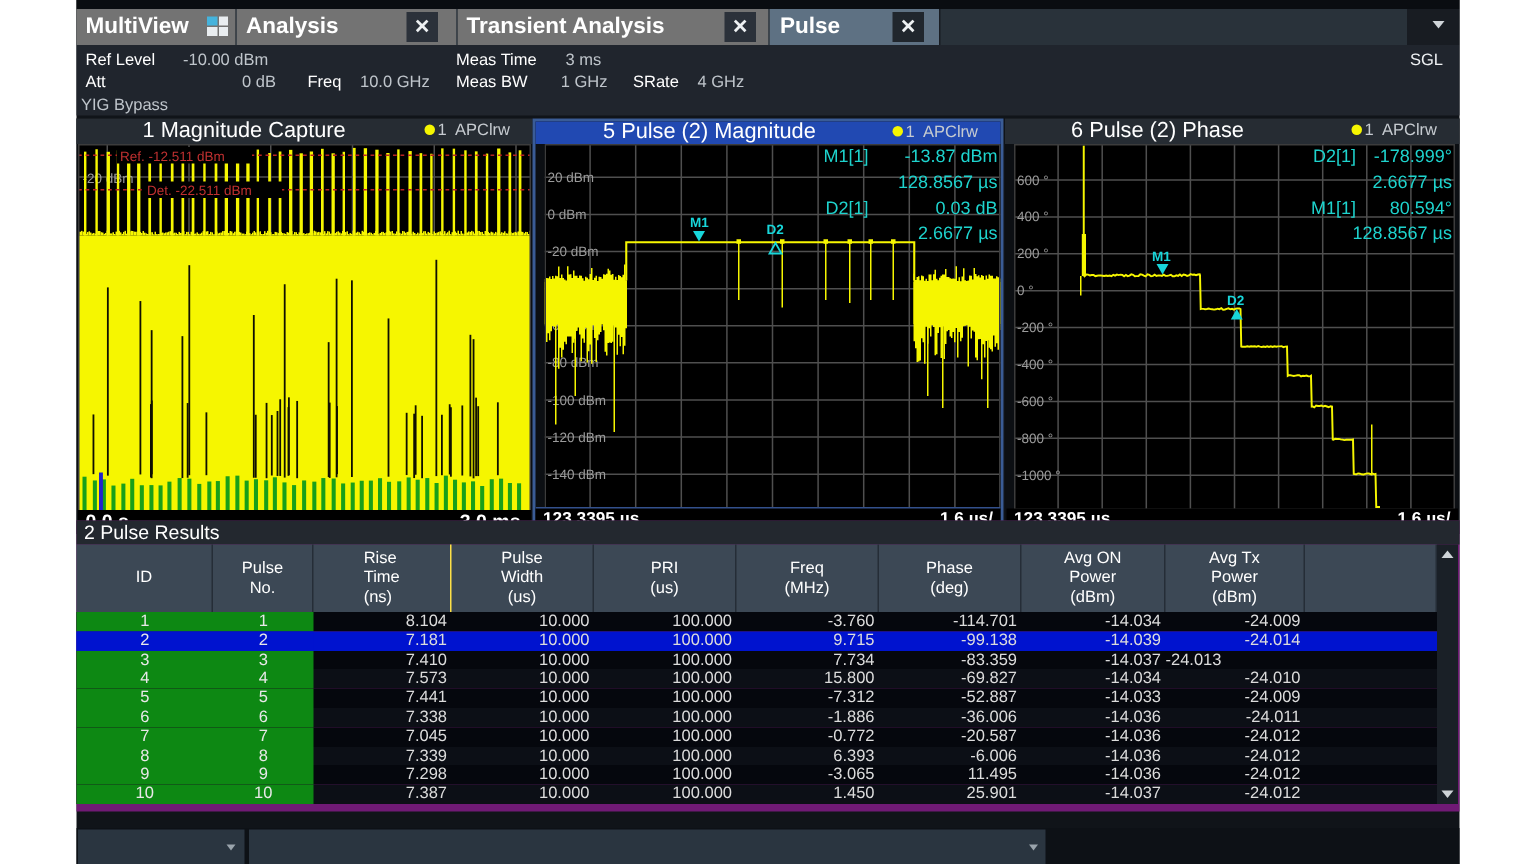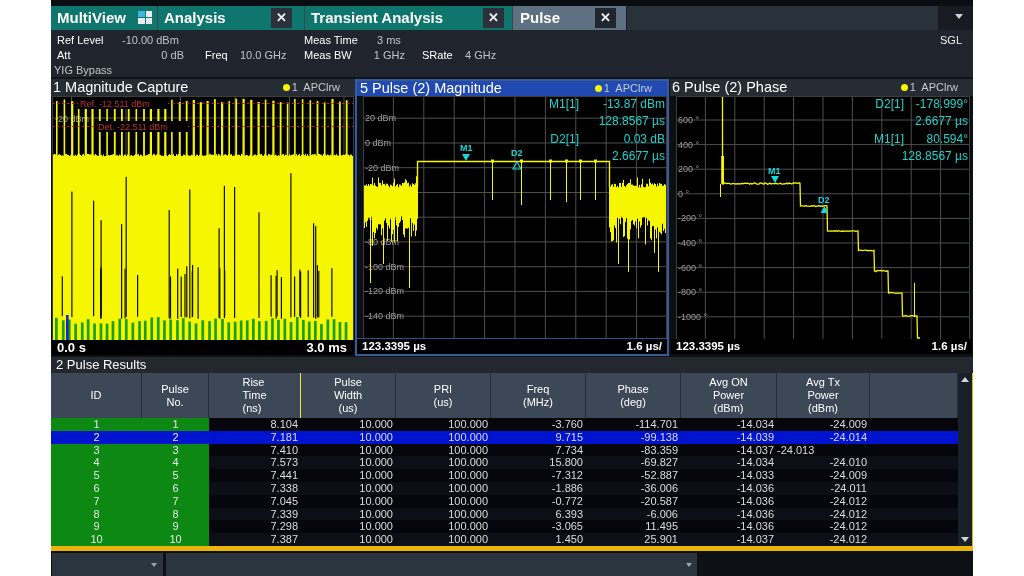--- a/index.html
+++ b/index.html
@@ -1,23 +1,23 @@
 <!DOCTYPE html>
 <html><head>
 <meta charset="utf-8">
 <style>
 * { margin:0; padding:0; box-sizing:border-box; }
 body { width:1024px; height:576px; background:#ffffff; font-family:"Liberation Sans", sans-serif; overflow:hidden; }
 #screen { position:absolute; left:51px; top:0; width:922px; height:576px; background:#101419; }
 .abs { position:absolute; }
-.tab { position:absolute; top:6px; height:24px; background:#0f766e; color:#fff; font-size:15px; font-weight:bold; line-height:24px; }
+.tab { position:absolute; top:6px; height:24px; background:#737373; color:#fff; font-size:15px; font-weight:bold; line-height:24px; }
 .xbtn { position:absolute; top:2px; width:21px; height:20px; background:#2b313a; color:#eef1f3; font-size:13px; font-weight:bold; text-align:center; line-height:20px; }
 .lbl { color:#ffffff; font-weight:normal; }
 .val { color:#bfc5cb; }
-.phead { position:absolute; top:0; left:0; right:0; height:17px; font-size:14.5px; color:#fff; line-height:17px; }
+.phead { position:absolute; top:0; left:0; right:0; height:17px; font-size:14.5px; color:#fff; line-height:17px;padding-left:42px; }
 .legend { position:absolute; right:15px; top:0; height:17px; font-size:11px; color:#c6cbd0; line-height:17px; }
 .dot { display:inline-block; width:7px; height:7px; border-radius:50%; background:#f6f600; margin-right:2px; }
 .axisbar { position:absolute; left:1px; right:1px; bottom:2px; height:15px; background:#000; color:#fff; font-size:13px; font-weight:bold; line-height:15px; }
 </style>
 </head>
 <body>
 <div id="screen">
 
   <div class="abs" style="left:0;top:0;width:922px;height:6px;background:#0a0d11"></div>
 
@@ -634,21 +634,21 @@
         <text x="292" y="12" fill="#1ed3cd" font-size="12" text-anchor="end">-178.999°</text>
         <text x="292" y="29" fill="#1ed3cd" font-size="12" text-anchor="end">2.6677 µs</text>
         <text x="228" y="46.5" fill="#1ed3cd" font-size="12" text-anchor="end">M1[1]</text>
         <text x="292" y="46.5" fill="#1ed3cd" font-size="12" text-anchor="end">80.594°</text>
         <text x="292" y="63.5" fill="#1ed3cd" font-size="12" text-anchor="end">128.8567 µs</text>
         <rect x="0.5" y="0.5" width="293" height="243" fill="none" stroke="#3c3c3c" stroke-width="1"></rect>
       </svg>
     <div class="axisbar" style="font-size:11.5px"><span style="margin-left:5px">123.3395 µs</span><span style="position:absolute;right:5px">1.6 µs/</span></div>
   </div>
 
-  <div class="abs" style="left:0;top:357px;width:922px;height:194px;background:#eab308">
+  <div class="abs" style="left:0;top:347px;width:922px;height:194px;background:#701a75">
     <div class="abs" style="left:0;top:0;width:922px;height:16px;background:#23282f;color:#fff;font-size:13px;line-height:16px"><span style="margin-left:5px">2 Pulse Results</span></div>
     <div class="abs" style="left:0;top:16px;width:907px;height:45px;background:#3c4855;color:#fff;font-size:11px">
         <div style="position:absolute;left:0px;top:0;width:91px;height:45px;border-right:1px solid #252d37;display:flex;align-items:center;justify-content:center;text-align:center;line-height:13px">ID</div>
         <div style="position:absolute;left:91px;top:0;width:67px;height:45px;border-right:1px solid #252d37;display:flex;align-items:center;justify-content:center;text-align:center;line-height:13px">Pulse<br>No.</div>
         <div style="position:absolute;left:158px;top:0;width:92px;height:45px;border-right:1px solid #fde047;display:flex;align-items:center;justify-content:center;text-align:left;line-height:13px">Rise<br>Time<br>(ns)</div>
         <div style="position:absolute;left:250px;top:0;width:95px;height:45px;border-right:1px solid #252d37;display:flex;align-items:center;justify-content:center;text-align:center;line-height:13px">Pulse<br>Width<br>(us)</div>
         <div style="position:absolute;left:345px;top:0;width:95px;height:45px;border-right:1px solid #252d37;display:flex;align-items:center;justify-content:center;text-align:center;line-height:13px">PRI<br>(us)</div>
         <div style="position:absolute;left:440px;top:0;width:95px;height:45px;border-right:1px solid #252d37;display:flex;align-items:center;justify-content:center;text-align:center;line-height:13px">Freq<br>(MHz)</div>
         <div style="position:absolute;left:535px;top:0;width:95px;height:45px;border-right:1px solid #252d37;display:flex;align-items:center;justify-content:center;text-align:center;line-height:13px">Phase<br>(deg)</div>
         <div style="position:absolute;left:630px;top:0;width:96px;height:45px;border-right:1px solid #252d37;display:flex;align-items:center;justify-content:center;text-align:center;line-height:13px">Avg ON<br>Power<br>(dBm)</div>

